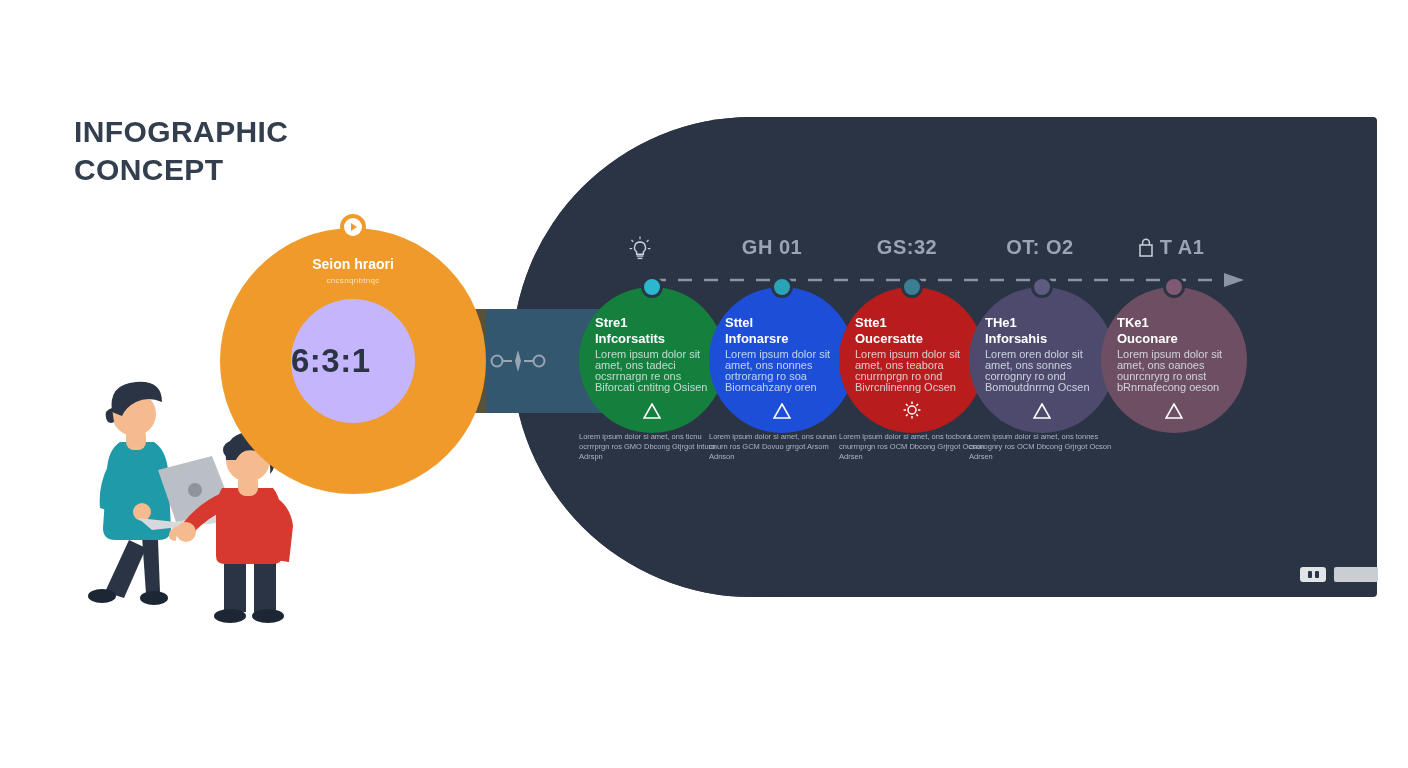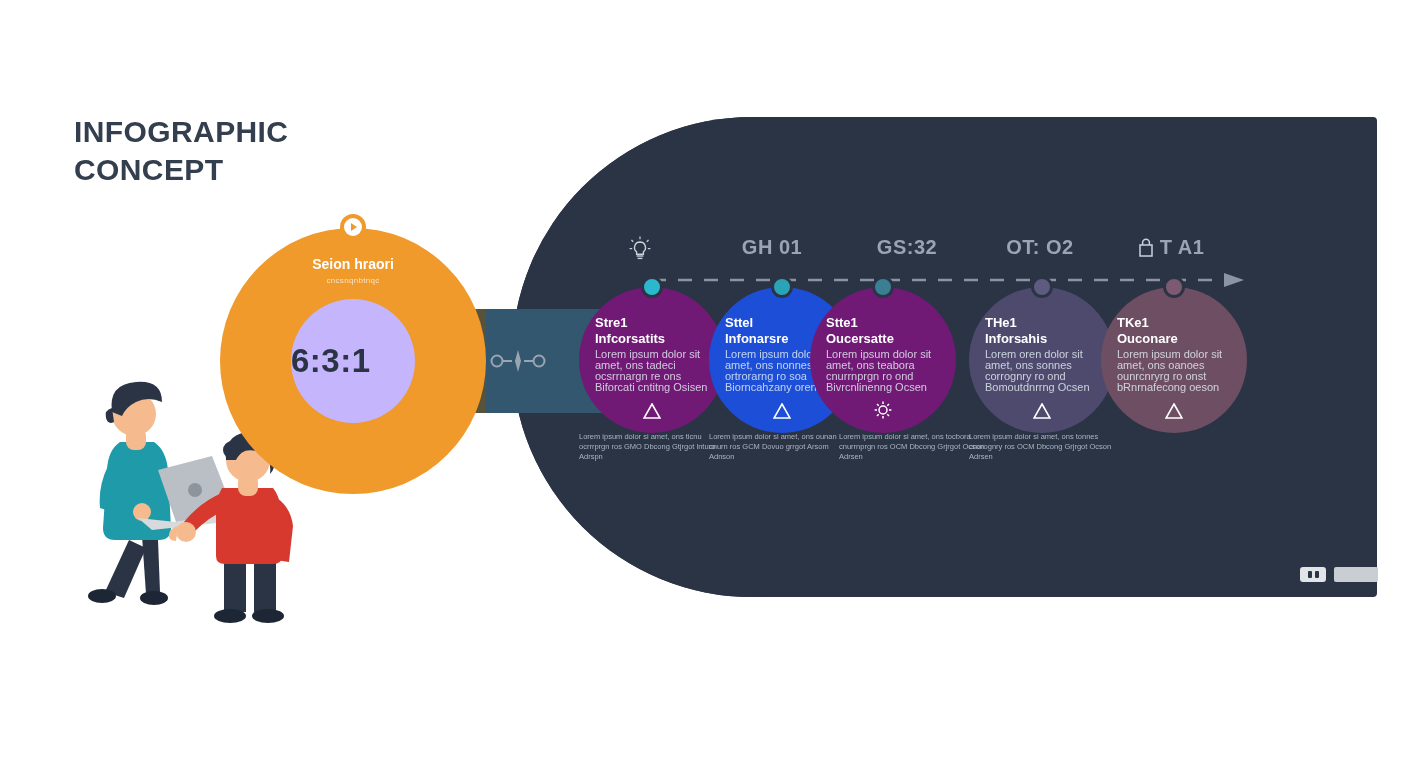--- a/index.html
+++ b/index.html
@@ -257,21 +257,21 @@
       </span>
       <span>T A1</span>
     </div>
   </div>
 
   <svg class="dash-track" viewBox="0 0 600 16">
     <line x1="0" y1="8" x2="572" y2="8" stroke="#8b94a3" stroke-width="2.4" stroke-dasharray="14 12"></line>
     <path d="M572 1 L592 8 L572 15 Z" fill="#8b94a3"></path>
   </svg>
 
-  <div class="step" style="left: 567px; background: #701a75;">
+  <div class="step" style="left: 567px; background: #15803d;">
     <div class="node" style="background: rgb(43, 184, 204);"></div>
     <div class="step-title">
       <span>Stre1</span><br>
       <span>Infcorsatits</span>
     </div>
     <div class="step-body">Lorem ipsum dolor sit amet, ons tadeci ocsrrnargn re ons Biforcati cntitng Osisen</div>
     <span class="step-ficon">
       <svg width="18" height="16" viewBox="0 0 18 16">
           <path d="M9 1 L17 15 H1 Z" fill="none" stroke="#ffffff" stroke-width="1.6"></path>
         </svg>
@@ -287,21 +287,21 @@
     </div>
     <div class="step-body">Lorem ipsum dolor sit amet, ons nonnes ortrorarng ro soa Biorncahzany oren</div>
     <span class="step-ficon">
       <svg width="18" height="16" viewBox="0 0 18 16">
           <path d="M9 1 L17 15 H1 Z" fill="none" stroke="#ffffff" stroke-width="1.6"></path>
         </svg>
     </span>
   </div>
   <div class="caption" style="left:697px;">Lorem ipsum dolor si amet, ons ounan cnurn ros GCM Dovuo grrgot Arsom Adnson</div>
 
-  <div class="step" style="left: 798px; background: #701a75;">
+  <div class="step" style="left: 827px; background: #b91c1c;">
     <div class="node" style="background: rgb(59, 127, 149);"></div>
     <div class="step-title">
       <span>Stte1</span><br>
       <span>Oucersatte</span>
     </div>
     <div class="step-body">Lorem ipsum dolor sit amet, ons teabora cnurrnprgn ro ond Bivrcnlinenng Ocsen</div>
     <span class="step-ficon">
       <svg width="18" height="18" viewBox="0 0 18 18">
         <circle cx="9" cy="9" r="4" fill="none" stroke="#ffffff" stroke-width="1.5"></circle>
         <g stroke="#ffffff" stroke-width="1.5">

